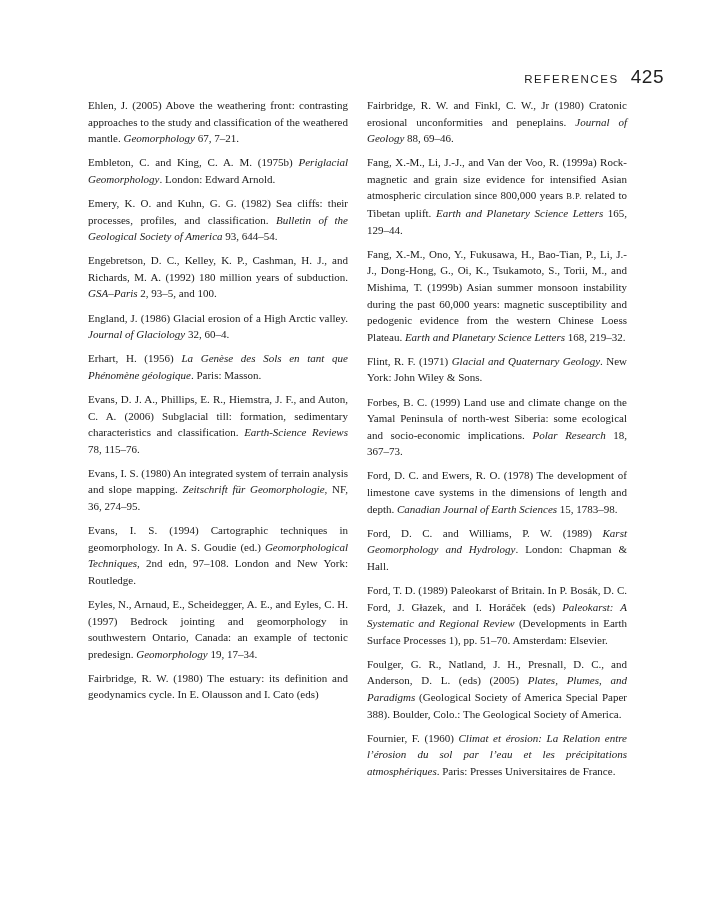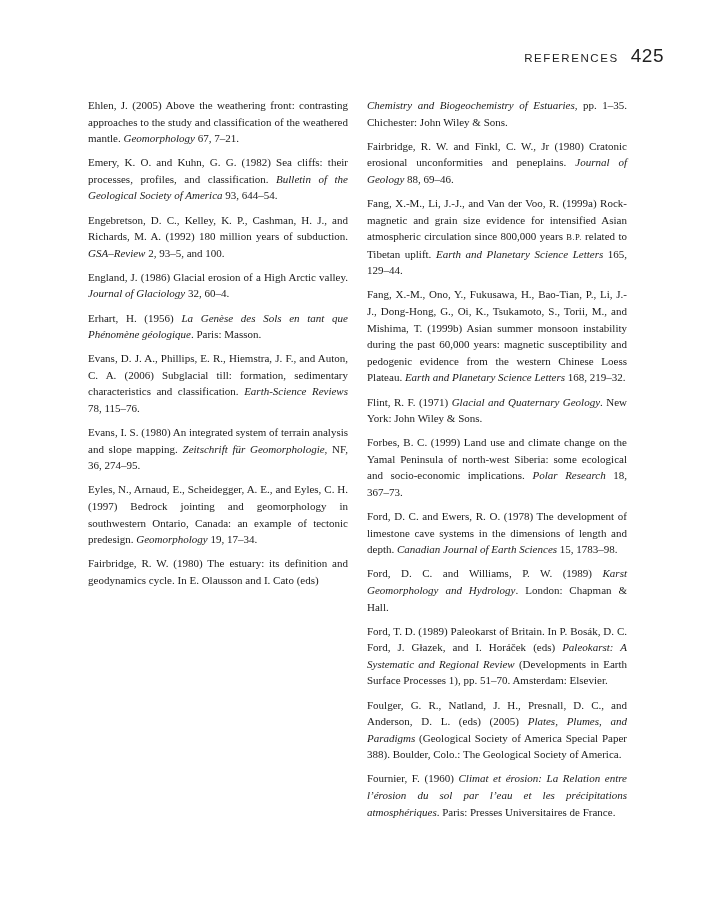--- a/index.html
+++ b/index.html
@@ -9,21 +9,21 @@
     background: #ffffff;
     font-family: "Liberation Serif", serif;
     color: #1a1a1a;
     position: relative;
     overflow: hidden;
   }
 
   
   .page-header {
     position: absolute;
-    top: 45px;
+    top: 66px;
     right: 46px;
     display: flex;
     align-items: baseline;
     gap: 12px;
     font-family: "Liberation Sans", sans-serif;
     color: #1f1f1f;
   }
   .section-label {
     font-size: 11.5px;
     letter-spacing: 1.6px;
@@ -61,31 +61,32 @@
 <body>
 
 <div class="page-header">
   <span class="section-label">REFERENCES</span>
   <span class="page-number">425</span>
 </div>
 
 <main class="page-body">
   <div class="col" id="left-col">
       <p class="ref-entry"><span>Ehlen, J. (2005) Above the weathering front: contrasting approaches to the study and classification of the weathered mantle. </span><span class="seg-italic">Geomorphology</span><span> 67, 7–21.</span></p>
+      <p class="ref-entry"><span>Embleton, C. and King, C. A. M. (1975b) </span><span class="seg-italic">Periglacial Geomorphology</span><span>. London: Edward Arnold.</span></p>
       <p class="ref-entry"><span>Emery, K. O. and Kuhn, G. G. (1982) Sea cliffs: their processes, profiles, and classification. </span><span class="seg-italic">Bulletin of the Geological Society of America</span><span> 93, 644–54.</span></p>
-      <p class="ref-entry"><span>Engebretson, D. C., Kelley, K. P., Cashman, H. J., and Richards, M. A. (1992) 180 million years of subduction. </span><span class="seg-italic">GSA–Review</span><span> 2, 93–5, and 100.</span></p>
+      <p class="ref-entry"><span>Engebretson, D. C., Kelley, K. P., Cashman, H. J., and Richards, M. A. (1992) 180 million years of subduction. </span><span class="seg-italic">GSA–Paris</span><span> 2, 93–5, and 100.</span></p>
       <p class="ref-entry"><span>England, J. (1986) Glacial erosion of a High Arctic valley. </span><span class="seg-italic">Journal of Glaciology</span><span> 32, 60–4.</span></p>
       <p class="ref-entry"><span>Erhart, H. (1956) </span><span class="seg-italic">La Genèse des Sols en tant que Phénomène géologique</span><span>. Paris: Masson.</span></p>
       <p class="ref-entry"><span>Evans, D. J. A., Phillips, E. R., Hiemstra, J. F., and Auton, C. A. (2006) Subglacial till: formation, sedimentary characteristics and classification. </span><span class="seg-italic">Earth-Science Reviews</span><span> 78, 115–76.</span></p>
       <p class="ref-entry"><span>Evans, I. S. (1980) An integrated system of terrain analysis and slope mapping. </span><span class="seg-italic">Zeitschrift für Geomorphologie</span><span>, NF, 36, 274–95.</span></p>
+      <p class="ref-entry"><span>Evans, I. S. (1994) Cartographic techniques in geomorphology. In A. S. Goudie (ed.) </span><span class="seg-italic">Geomorphological Techniques</span><span>, 2nd edn, 97–108. London and New York: Routledge.</span></p>
       <p class="ref-entry"><span>Eyles, N., Arnaud, E., Scheidegger, A. E., and Eyles, C. H. (1997) Bedrock jointing and geomorphology in southwestern Ontario, Canada: an example of tectonic predesign. </span><span class="seg-italic">Geomorphology</span><span> 19, 17–34.</span></p>
       <p class="ref-entry"><span>Fairbridge, R. W. (1980) The estuary: its definition and geodynamics cycle. In E. Olausson and I. Cato (eds)</span></p>
     </div>
   <div class="col" id="right-col">
-      <p class="ref-entry"><span class="seg-italic">Chemistry and Biogeochemistry of Estuaries</span><span>, pp. 1–35. Chichester: John Wiley &amp; Sons.</span></p>
       <p class="ref-entry"><span>Fairbridge, R. W. and Finkl, C. W., Jr (1980) Cratonic erosional unconformities and peneplains. </span><span class="seg-italic">Journal of Geology</span><span> 88, 69–46.</span></p>
       <p class="ref-entry"><span>Fang, X.-M., Li, J.-J., and Van der Voo, R. (1999a) Rock-magnetic and grain size evidence for intensified Asian atmospheric circulation since 800,000 years </span><span class="seg-smallcaps">B.P.</span><span> related to Tibetan uplift. </span><span class="seg-italic">Earth and Planetary Science Letters</span><span> 165, 129–44.</span></p>
       <p class="ref-entry"><span>Fang, X.-M., Ono, Y., Fukusawa, H., Bao-Tian, P., Li, J.-J., Dong-Hong, G., Oi, K., Tsukamoto, S., Torii, M., and Mishima, T. (1999b) Asian summer monsoon instability during the past 60,000 years: magnetic susceptibility and pedogenic evidence from the western Chinese Loess Plateau. </span><span class="seg-italic">Earth and Planetary Science Letters</span><span> 168, 219–32.</span></p>
       <p class="ref-entry"><span>Flint, R. F. (1971) </span><span class="seg-italic">Glacial and Quaternary Geology</span><span>. New York: John Wiley &amp; Sons.</span></p>
       <p class="ref-entry"><span>Forbes, B. C. (1999) Land use and climate change on the Yamal Peninsula of north-west Siberia: some ecological and socio-economic implications. </span><span class="seg-italic">Polar Research</span><span> 18, 367–73.</span></p>
       <p class="ref-entry"><span>Ford, D. C. and Ewers, R. O. (1978) The development of limestone cave systems in the dimensions of length and depth. </span><span class="seg-italic">Canadian Journal of Earth Sciences</span><span> 15, 1783–98.</span></p>
       <p class="ref-entry"><span>Ford, D. C. and Williams, P. W. (1989) </span><span class="seg-italic">Karst Geomorphology and Hydrology</span><span>. London: Chapman &amp; Hall.</span></p>
       <p class="ref-entry"><span>Ford, T. D. (1989) Paleokarst of Britain. In P. Bosák, D. C. Ford, J. Głazek, and I. Horáček (eds) </span><span class="seg-italic">Paleokarst: A Systematic and Regional Review</span><span> (Developments in Earth Surface Processes 1), pp. 51–70. Amsterdam: Elsevier.</span></p>
       <p class="ref-entry"><span>Foulger, G. R., Natland, J. H., Presnall, D. C., and Anderson, D. L. (eds) (2005) </span><span class="seg-italic">Plates, Plumes, and Paradigms</span><span> (Geological Society of America Special Paper 388). Boulder, Colo.: The Geological Society of America.</span></p>
       <p class="ref-entry"><span>Fournier, F. (1960) </span><span class="seg-italic">Climat et érosion: La Relation entre l’érosion du sol par l’eau et les précipitations atmosphériques</span><span>. Paris: Presses Universitaires de France.</span></p>

